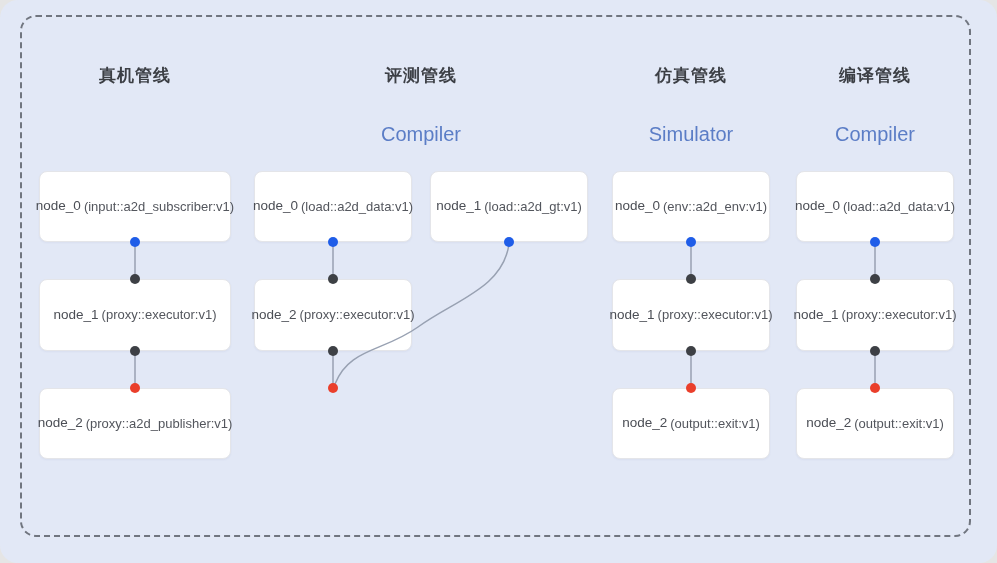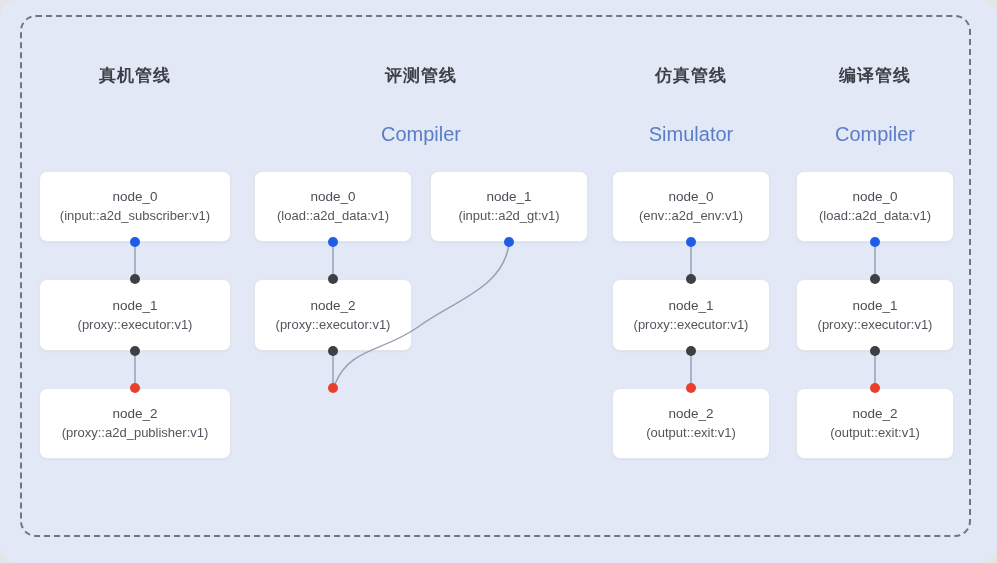--- a/index.html
+++ b/index.html
@@ -40,21 +40,21 @@
     font-weight: 400;
     color: #5b7dc6;
   }
   .node-box {
     position: absolute;
     background: #ffffff;
     border: 1px solid #e4e5e9;
     border-radius: 8px;
     box-shadow: 0 1px 2px rgba(40,60,110,0.05);
     display: flex;
-    flex-direction: column;
+    flex-direction: row;
     align-items: center;
     justify-content: center;
     gap: 3px;
     text-align: center;
   }
   .node-box .node-name {
     font-size: 13.5px;
     color: #4b4e55;
     line-height: 1.2;
   }
@@ -105,21 +105,21 @@
     <span class="node-name">node_2</span>
     <span class="node-type">(proxy::a2d_publisher:v1)</span>
   </div>
 
   <div class="node-box" style="left:254px; top:171px; width:158px; height:71px;">
     <span class="node-name">node_0</span>
     <span class="node-type">(load::a2d_data:v1)</span>
   </div>
   <div class="node-box" style="left:430px; top:171px; width:158px; height:71px;">
     <span class="node-name">node_1</span>
-    <span class="node-type">(input::a2d_gt:v1)</span>
+    <span class="node-type">(load::a2d_gt:v1)</span>
   </div>
   <div class="node-box" style="left:254px; top:279px; width:158px; height:72px;">
     <span class="node-name">node_2</span>
     <span class="node-type">(proxy::executor:v1)</span>
   </div>
 
   <div class="node-box" style="left:612px; top:171px; width:158px; height:71px;">
     <span class="node-name">node_0</span>
     <span class="node-type">(env::a2d_env:v1)</span>
   </div>

